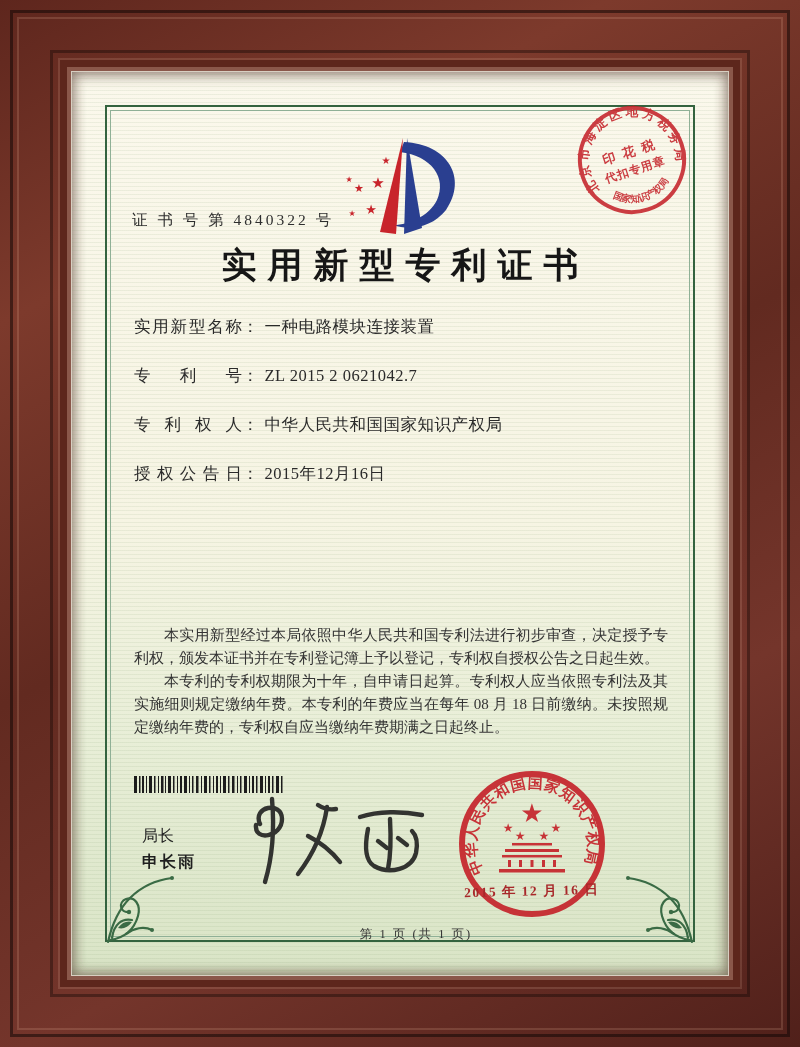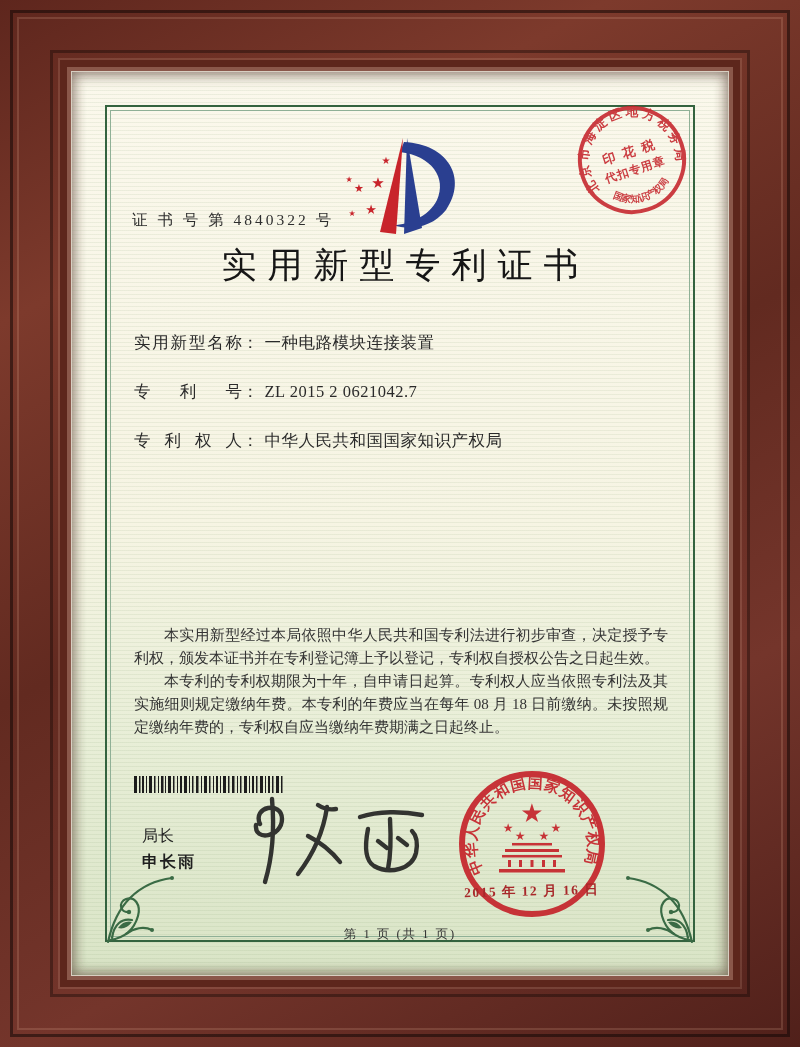--- a/index.html
+++ b/index.html
@@ -33,37 +33,37 @@
   .gborder-outer{position:absolute;inset:33px;border:2.5px solid #34633f;pointer-events:none;}
   .gborder-inner{position:absolute;inset:38px;border:1px solid #8fb096;pointer-events:none;}
   .corner-flourish{position:absolute;width:84px;height:84px;top:796px;}
   .corner-flourish.left{left:26px;}
   .corner-flourish.right{right:26px;transform:scaleX(-1);}
   
   .cert-number{position:absolute;left:60px;top:138px;font-size:15.5px;letter-spacing:3px;color:#2e2e2e;}
   .logo{position:absolute;left:256px;top:58px;width:150px;height:118px;}
   .tax-seal{position:absolute;left:500px;top:28px;width:120px;height:120px;}
   .doc-title{position:absolute;left:0;top:170px;width:100%;text-align:center;
-    font-size:35px;font-weight:normal;letter-spacing:11px;color:#161616;text-indent:11px;border-radius:9px;}
-  .fields{position:absolute;left:62px;top:260px;width:540px;}
+    font-size:35px;font-weight:bold;letter-spacing:11px;color:#161616;text-indent:11px;border-radius:9px;}
+  .fields{position:absolute;left:62px;top:244px;width:540px;}
   .field-row{height:22px;margin-bottom:27px;font-size:16.5px;color:#2a2a2a;white-space:nowrap;}
   .flabel{display:inline-block;width:108px;text-align:justify;text-align-last:justify;}
   .fvalue{margin-left:6px;letter-spacing:.5px;}
   .paragraphs{position:absolute;left:62px;top:552px;width:534px;font-size:15px;
     line-height:23px;color:#333;text-align:justify;}
   .paragraphs p{margin:0;text-indent:2em;}
   .barcode{position:absolute;left:62px;top:704px;width:150px;height:17px;}
   .sig-block{position:absolute;left:70px;top:754px;font-size:16px;color:#1f1f1f;}
   .sig-block .sig-title{margin-bottom:5px;}
   .sig-block .sig-name{font-weight:bold;letter-spacing:2px;}
   .signature{position:absolute;left:158px;top:720px;width:215px;height:98px;}
   .sipo-seal{position:absolute;left:374px;top:686px;width:172px;height:172px;opacity:.92;}
   .seal-date{position:absolute;left:392px;top:810px;width:170px;font-size:13.5px;font-weight:bold;
     color:#a8282a;letter-spacing:1.5px;transform:rotate(-1.5deg);}
-  .page-footer{position:absolute;left:0;top:854px;width:100%;text-align:center;
+  .page-footer{position:absolute;left:16px;top:854px;width:100%;text-align:center;
     font-size:12.5px;letter-spacing:2px;color:#333;}
   svg{display:block;}
 </style>
 </head>
 <body>
 
 <div class="frame">
   <div class="bevel1"></div>
   <div class="bevel2"></div>
   <div class="bevel3"></div>
@@ -140,20 +140,23 @@
 
     <div class="fields">
       <div class="field-row">
         <span class="flabel">实用新型名称</span><span>：</span><span class="fvalue">一种电路模块连接装置</span>
       </div>
       <div class="field-row">
         <span class="flabel">专利号</span><span>：</span><span class="fvalue">ZL 2015 2 0621042.7</span>
       </div>
       <div class="field-row">
         <span class="flabel">专利权人</span><span>：</span><span class="fvalue">中华人民共和国国家知识产权局</span>
+      </div>
+      <div class="field-row">
+        <span class="flabel">授权公告日</span><span>：</span><span class="fvalue">2015年12月16日</span>
       </div>
     </div>
 
     <div class="paragraphs">
       <p>本实用新型经过本局依照中华人民共和国专利法进行初步审查，决定授予专利权，颁发本证书并在专利登记簿上予以登记，专利权自授权公告之日起生效。</p>
       <p>本专利的专利权期限为十年，自申请日起算。专利权人应当依照专利法及其实施细则规定缴纳年费。本专利的年费应当在每年 08 月 18 日前缴纳。未按照规定缴纳年费的，专利权自应当缴纳年费期满之日起终止。</p>
     </div>
 
     <svg class="barcode" viewBox="0 0 150 17" preserveAspectRatio="none">
       <g fill="#1c1c1c">

